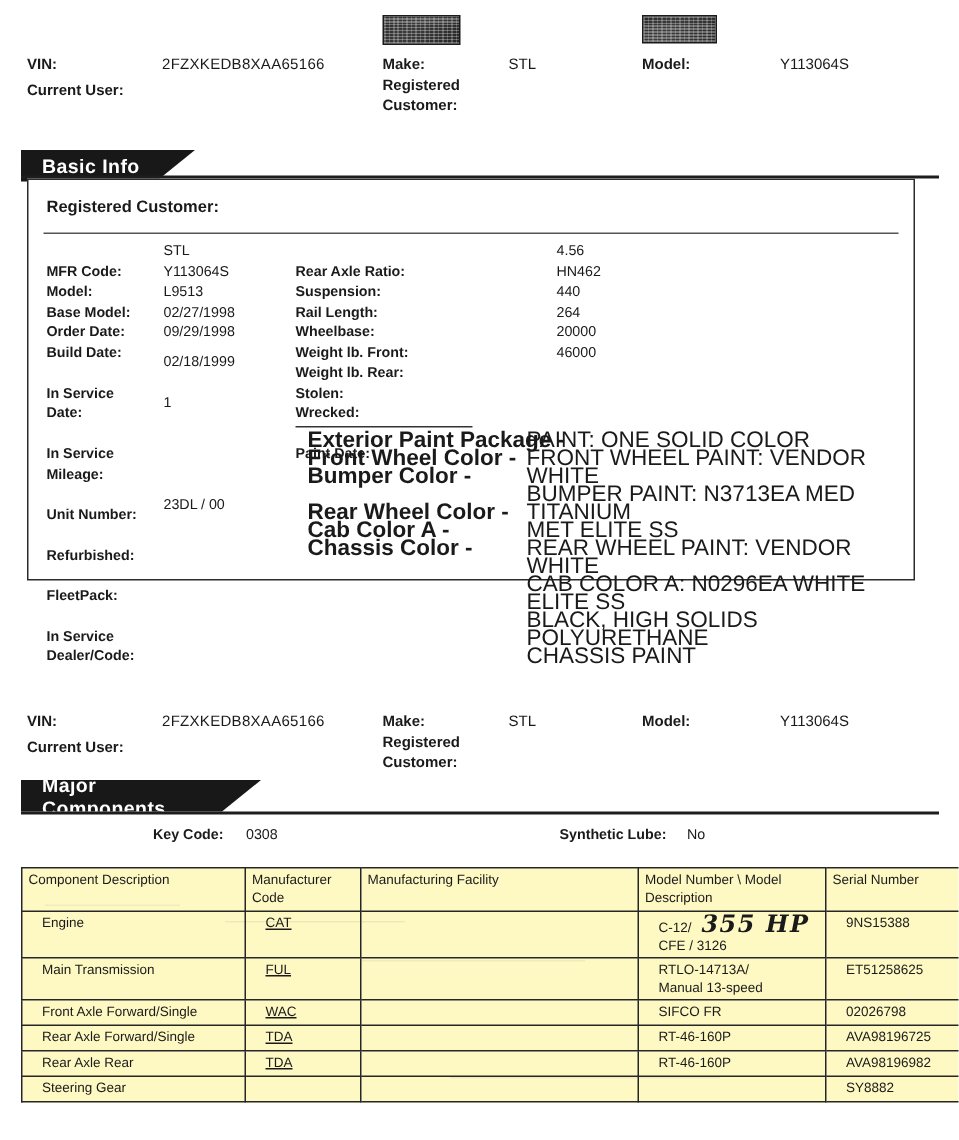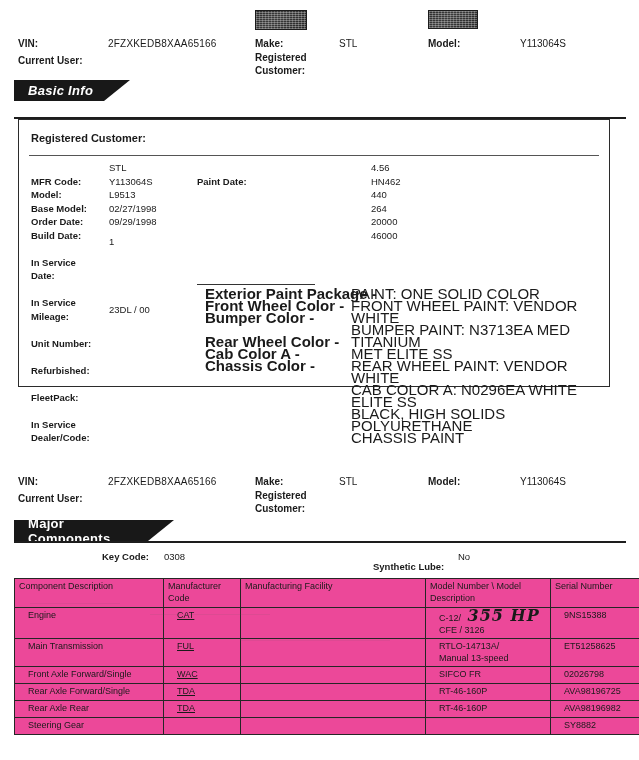--- a/index.html
+++ b/index.html
@@ -69,21 +69,21 @@
     content: "";
     position: absolute;
     right: -26px;
     top: 0;
     width: 0;
     height: 0;
     border-style: solid;
     border-width: 21px 26px 0 0;
     border-color: #181818 transparent transparent transparent;
   }
-  #tab-basic-info { left: 14px; top: 80px;  width: 90px; font-style: italic; }
+  #tab-basic-info { left: 14px; top: 100px;  width: 90px; }
   #tab-major-comp { left: 14px; top: 520px; width: 134px; }
 
   .sect-rule {
     position: absolute;
     height: 2px;
     background: #1d1d1d;
   }
   #rule-basic { left: 14px;  top: 117px; width: 612px; }
   #rule-major { left: 14px;  top: 541px; width: 612px; }
 
@@ -159,41 +159,41 @@
   
   #major-keys {
     position: absolute;
     left: 18px;
     top: 551px;
     width: 592px;
     font-size: 9.5px;
   }
   #key-code-label { position: absolute; left: 84px;  top: 0; font-weight: bold; }
   #key-code-value { position: absolute; left: 146px; top: 0; }
-  #syn-lube-label { position: absolute; left: 355px; top: 0; font-weight: bold; margin-top: 10px; }
+  #syn-lube-label { position: absolute; left: 355px; top: 0; font-weight: bold; }
   #syn-lube-value { position: absolute; left: 440px; top: 0; }
 
   #components-table {
     position: absolute;
     left: 14px;
     top: 578px;
     width: 600px;
     border-collapse: collapse;
     font-size: 9px;
     table-layout: fixed;
   }
   #components-table th,
   #components-table td {
     border: 1px solid #262626;
     padding: 2px 4px;
     text-align: left;
     vertical-align: top;
     font-weight: normal;
     line-height: 11.5px;
-    background: #ec4899;
+    background: #fef9c3;
   }
   #components-table th { height: 24px; }
   #components-table td { height: 12px; padding-left: 13px; }
   .col-desc  { width: 140px; }
   .col-mfr   { width: 68px; }
   .col-fac   { width: 176px; }
   .col-model { width: 116px; }
   .col-serial{ width: 100px; }
 
   .mfr-code { text-decoration: underline; }
@@ -257,28 +257,37 @@
       <div class="kv-row tall-lbl" style="white-space:pre-line">In Service
 Dealer/Code:</div>
     </div>
 
     <div class="kv kv-value" id="bi-left-values">
       <div style="white-space:pre-line">STL
 Y113064S
 L9513
 02/27/1998
 09/29/1998</div>
+      <div class="kv-row tall">02/18/1999</div>
       <div class="kv-row tall">1</div>
       <div class="kv-row"></div>
       <div class="kv-row"></div>
       <div class="kv-row"></div>
       <div class="kv-row tall">23DL / 00</div>
     </div>
 
     <div class="kv kv-label" id="bi-mid-labels">
+      <div style="white-space:pre-line">Rear Axle Ratio:
+Suspension:
+Rail Length:
+Wheelbase:
+Weight lb. Front:
+Weight lb. Rear:
+Stolen:
+Wrecked:</div>
       <div class="kv-row">Paint Date:</div>
     </div>
 
     <div class="kv kv-value" id="bi-mid-values">
       <div style="white-space:pre-line">4.56
 HN462
 440
 264
 20000
 46000</div>

